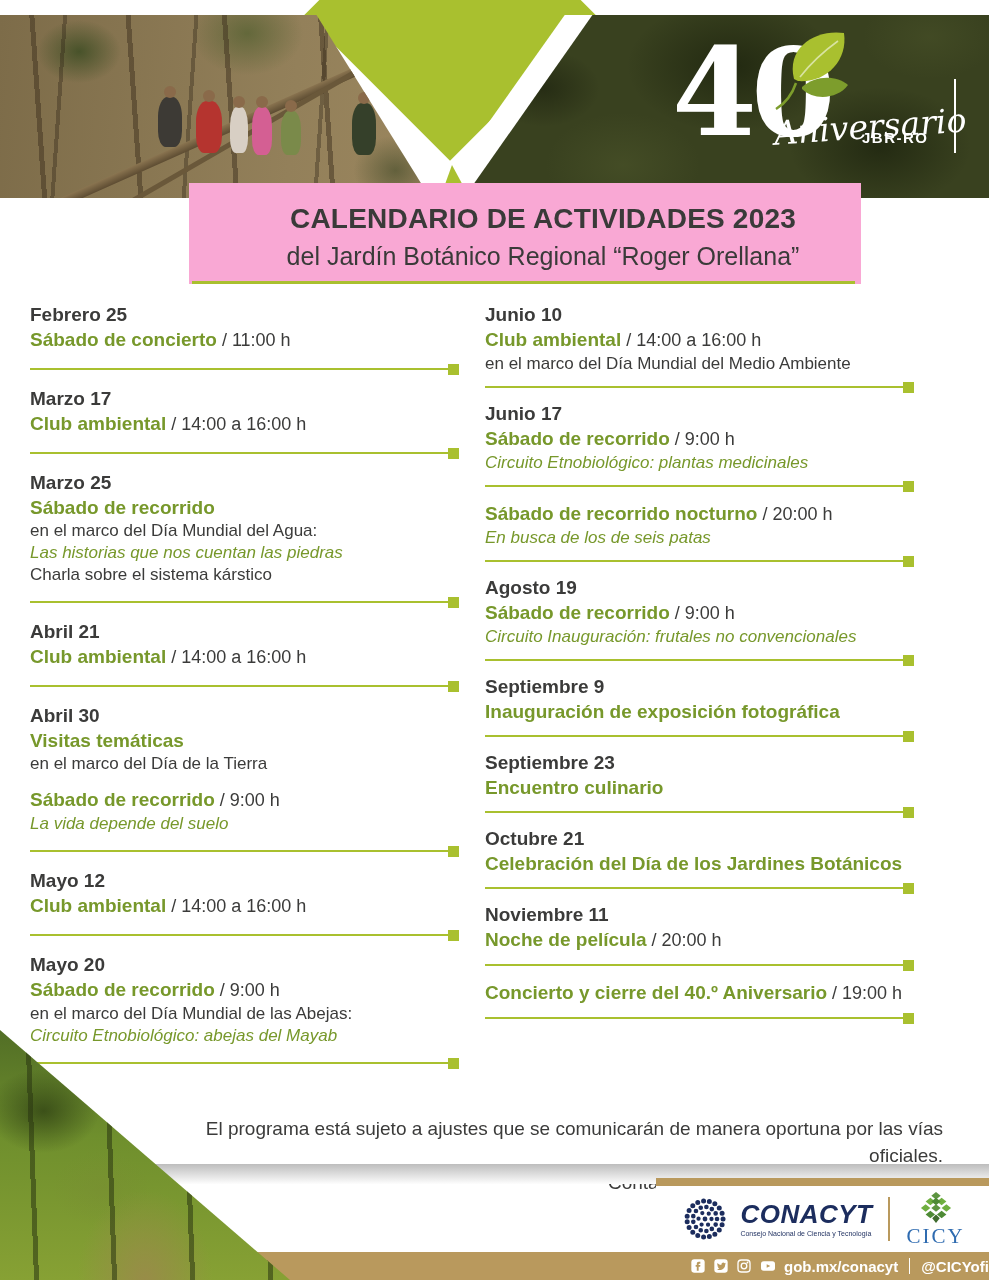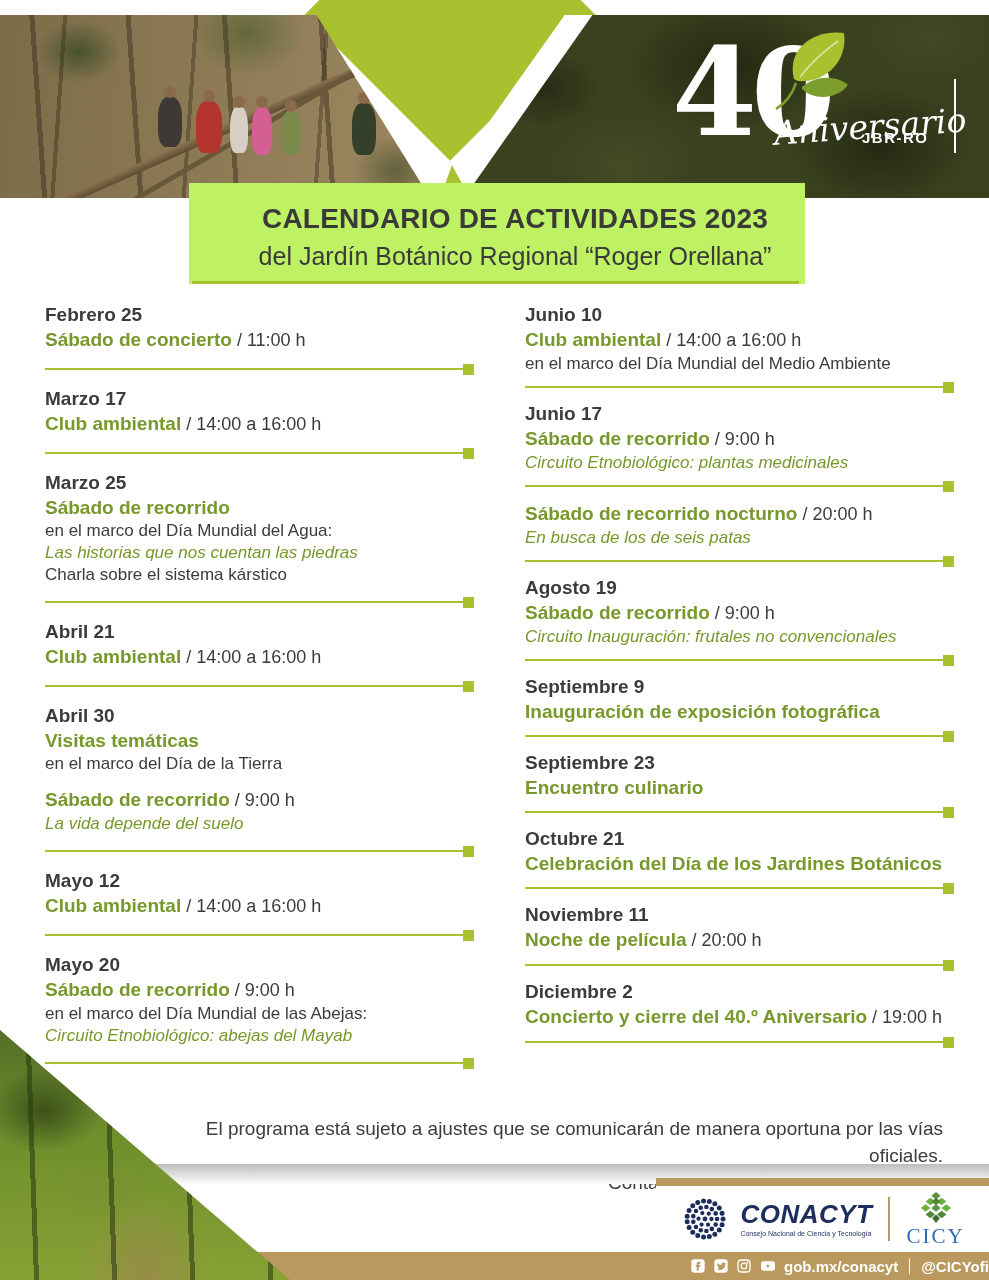--- a/index.html
+++ b/index.html
@@ -50,28 +50,28 @@
 
   .num40{position:absolute;left:672px;top:16px;font-family:"DejaVu Serif",serif;font-weight:bold;
          font-size:122px;line-height:1;color:#fff;letter-spacing:-6px;}
   .leaf-svg{position:absolute;left:756px;top:12px;}
   .aniv{position:absolute;left:774px;top:92px;font-family:"DejaVu Serif",serif;font-style:italic;
         font-size:33px;color:#fff;transform:rotate(-4deg);white-space:nowrap;}
   .jbr{position:absolute;left:862px;top:74px;font-size:15px;font-weight:bold;color:#fff;letter-spacing:1.5px;margin-top:40px;}
   .hdr-vline{position:absolute;left:954px;top:64px;width:2px;height:74px;background:#fff;}
 
   
-  .title-box{position:absolute;left:189px;top:183px;width:616px;height:101px;background:#bef264;
+  .title-box{position:absolute;left:189px;top:183px;width:672px;height:101px;background:#f9a8d4;
              box-sizing:border-box;text-align:center;padding-top:20px;padding-left:36px;}
   .title-box::after{content:"";position:absolute;left:3px;right:6px;bottom:0;height:3px;background:#a9c02f;}
   .main-title{font-size:28px;font-weight:bold;color:#3a3a39;letter-spacing:.2px;}
   .sub-title{font-size:25px;color:#3a3a39;margin-top:7px;}
 
   
-  .calendar{position:absolute;left:45px;top:303px;width:902px;display:flex;gap:58px;}
+  .calendar{position:absolute;left:30px;top:303px;width:902px;display:flex;gap:33px;}
   .col{width:422px;}
   .ev-date{font-size:19px;line-height:24px;font-weight:bold;color:#3b3b3a;}
   .ev-line{font-size:19px;line-height:25px;}
   .ev-title{font-weight:bold;color:#77982b;}
   .ev-time{color:#3b3b3a;font-size:18px;margin-left:5px;}
   .ev-note{font-size:17px;line-height:22px;color:#3b3b3a;}
   .ev-inote{font-style:italic;color:#77982b;}
   .ev-gap{height:12px;}
   .divider{position:relative;height:10px;}
   #col-left .divider{margin:11px 0 13px;}
@@ -235,21 +235,20 @@
           <div class="ev-date">Octubre 21</div>
           <div class="ev-line"><span class="ev-title">Celebración del Día de los Jardines Botánicos</span></div>
           <div class="divider"></div>
         </div>
         <div class="event-block">
           <div class="ev-date">Noviembre 11</div>
           <div class="ev-line"><span class="ev-title">Noche de película</span><span class="ev-time">/ 20:00 h</span></div>
           <div class="divider"></div>
         </div>
         <div class="event-block">
-          <div class="ev-date">Diciembre 2</div>
           <div class="ev-line"><span class="ev-title">Concierto y cierre del 40.º Aniversario</span><span class="ev-time">/ 19:00 h</span></div>
           <div class="divider"></div>
         </div>
       </div>
   </div>
 
   <div class="footer">
     <div>El programa está sujeto a ajustes que se comunicarán de manera oportuna por las vías oficiales.</div>
     <div><span>Contacto: </span><b>margarita.jimenez@cicy.mx</b></div>
   </div>

